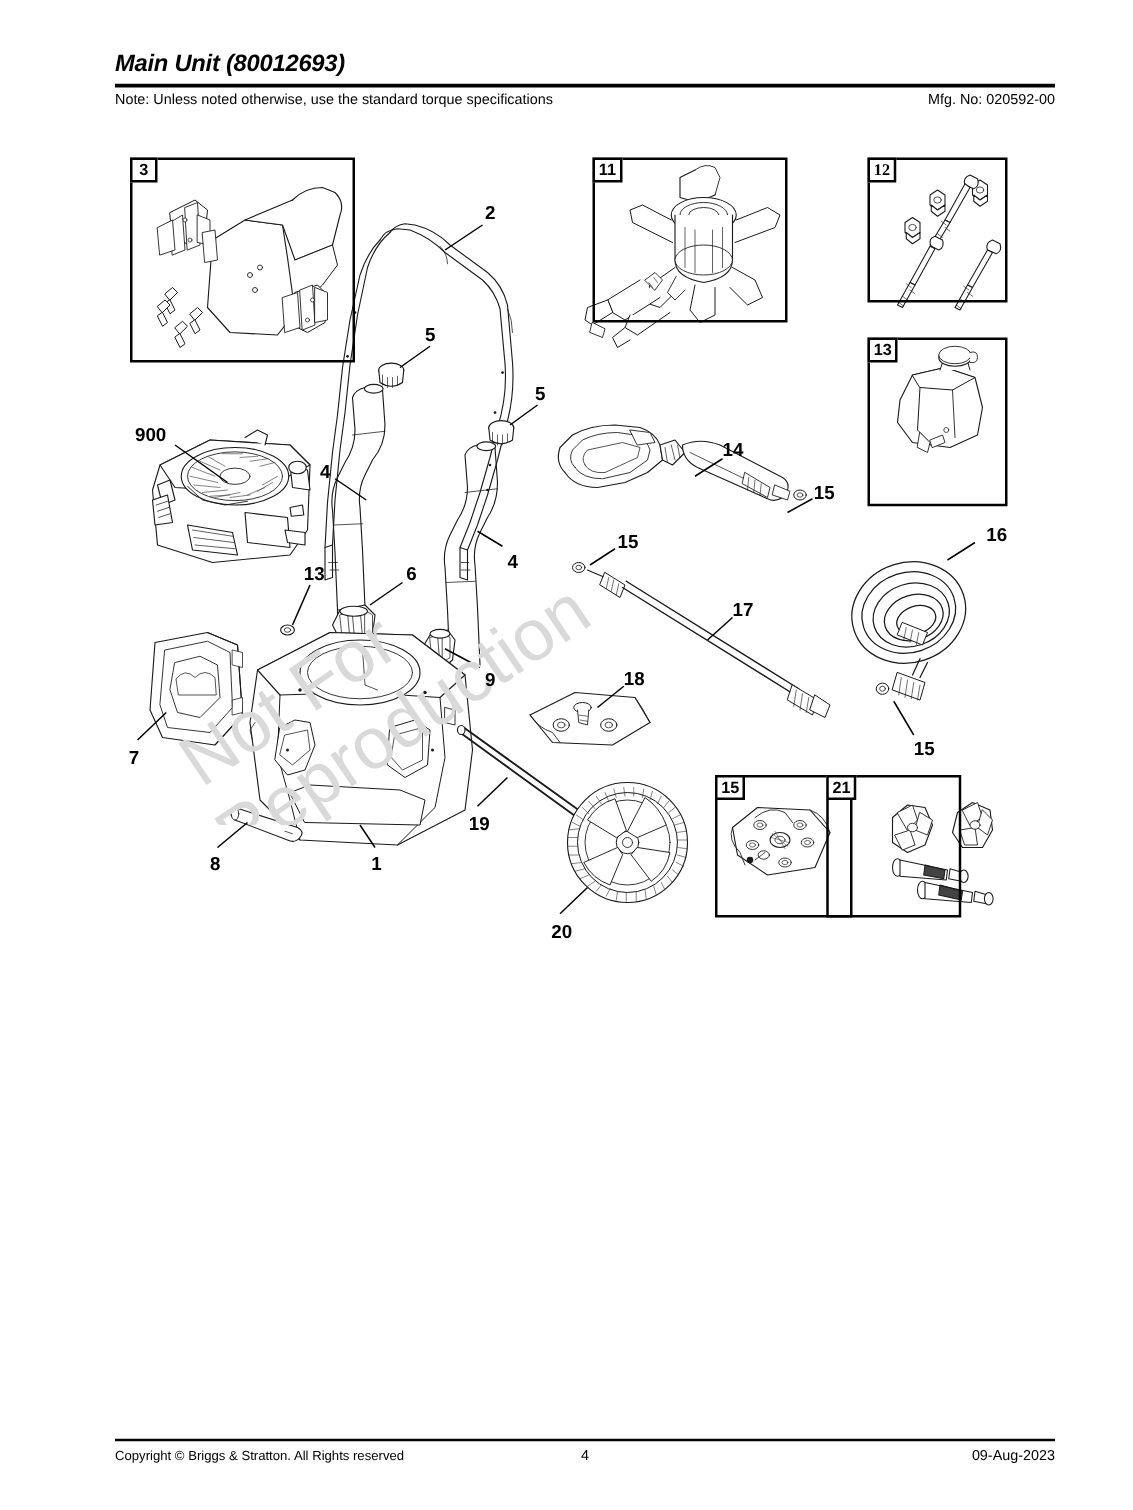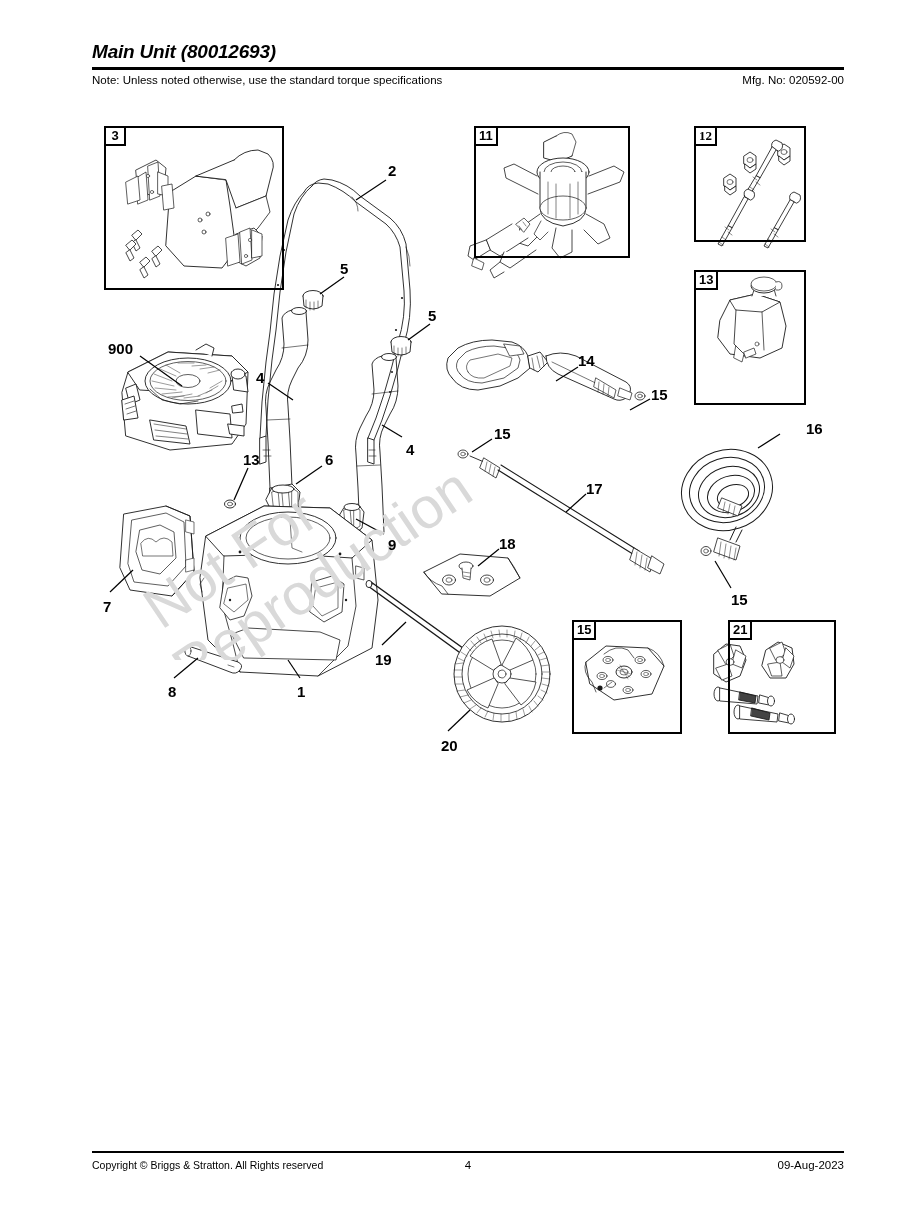--- a/index.html
+++ b/index.html
@@ -623,21 +623,21 @@
       </div>
       <div class="inset" style="left: 694px; top: 126px; width: 112px; height: 116px; font-family: Liberation Serif, serif;">
         <div class="inset-tag">12</div>
       </div>
       <div class="inset" style="left: 694px; top: 270px; width: 112px; height: 135px;">
         <div class="inset-tag">13</div>
       </div>
       <div class="inset" style="left: 572px; top: 620px; width: 110px; height: 114px;">
         <div class="inset-tag">15</div>
       </div>
-      <div class="inset" style="left: 728px; top: 620px; width: 108px; height: 114px;">
+      <div class="inset" style="left: 661px; top: 620px; width: 108px; height: 114px;">
         <div class="inset-tag">21</div>
       </div>
     </div>
 
   <div id="callout-layer">
       <div class="callout" style="left: 108px; top: 341px;">900</div>
       <div class="callout" style="left: 388px; top: 163px;">2</div>
       <div class="callout" style="left: 340px; top: 261px;">5</div>
       <div class="callout" style="left: 428px; top: 308px;">5</div>
       <div class="callout" style="left: 256px; top: 370px;">4</div>
@@ -648,21 +648,21 @@
       <div class="callout" style="left: 103px; top: 599px;">7</div>
       <div class="callout" style="left: 168px; top: 684px;">8</div>
       <div class="callout" style="left: 297px; top: 684px;">1</div>
       <div class="callout" style="left: 375px; top: 652px; text-align: right;">19</div>
       <div class="callout" style="left: 441px; top: 738px;">20</div>
       <div class="callout" style="left: 499px; top: 536px;">18</div>
       <div class="callout" style="left: 578px; top: 353px;">14</div>
       <div class="callout" style="left: 651px; top: 387px;">15</div>
       <div class="callout" style="left: 494px; top: 426px;">15</div>
       <div class="callout" style="left: 586px; top: 481px;">17</div>
-      <div class="callout" style="left: 806px; top: 421px;">16</div>
+      <div class="callout" style="left: 789px; top: 421px;">16</div>
       <div class="callout" style="left: 731px; top: 592px;">15</div>
     </div>
 
   <div id="footer-rule"></div>
   <div id="footer">
     <span class="f-left">Copyright ©  Briggs &amp; Stratton. All Rights reserved</span>
     <span class="f-center">4</span>
     <span class="f-right">09-Aug-2023</span>
   </div>
 

